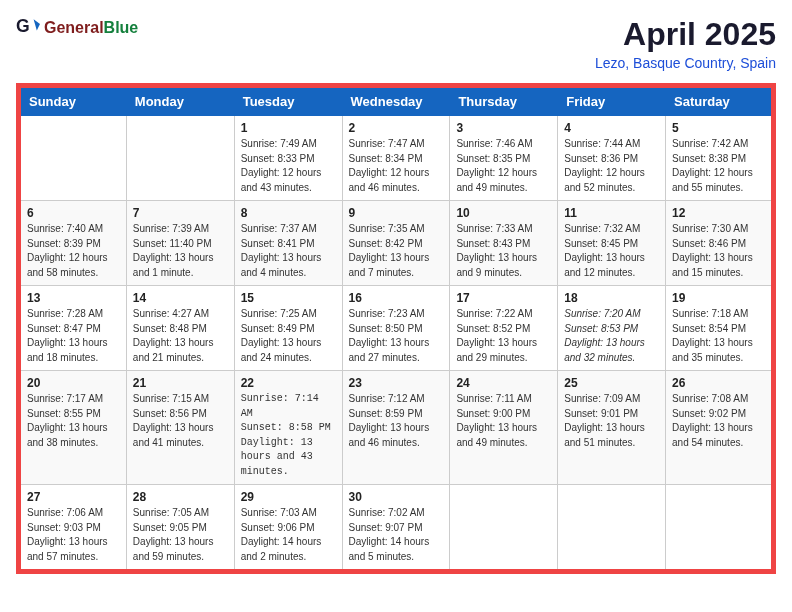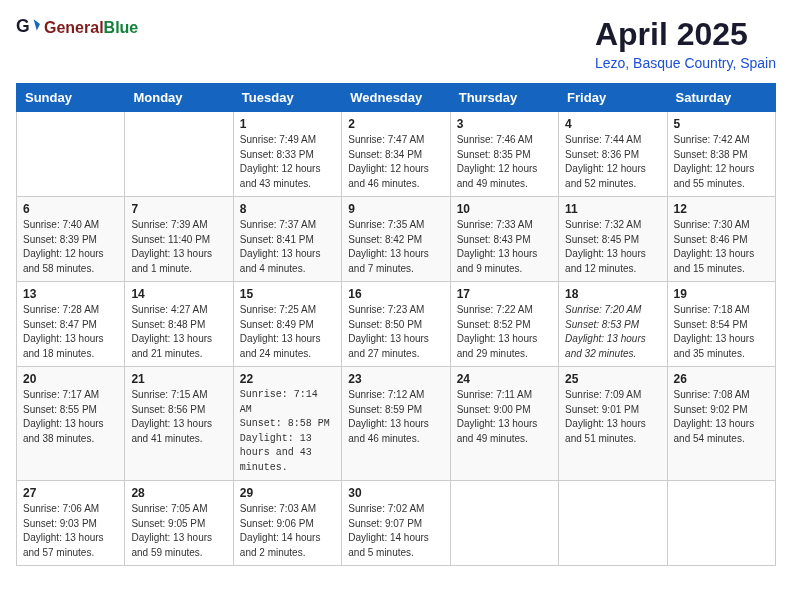--- a/index.html
+++ b/index.html
@@ -19,36 +19,36 @@
     .logo {
       display: flex;
       align-items: center;
       gap: 4px;
     }
     .logo-icon {
       width: 24px;
       height: 24px;
     }
     .title-block {
-      text-align: left;
+      text-align: right;
     }
     .month-year {
       font-size: 32px;
       font-weight: bold;
       color: #1a1a2e;
     }
     .location {
       font-size: 14px;
       color: #1d4ed8;
       margin-top: 2px;
     }
     .calendar {
       width: 100%;
       border-collapse: collapse;
-      border: 1px solid #ef4444;
+      border: 5px solid #ef4444;
     }
     .calendar th {
       background-color: #1565c0;
       color: #fff;
       font-size: 13px;
       font-weight: bold;
       padding: 6px 8px;
       text-align: left;
       border: 1px solid #1565c0;
     }

